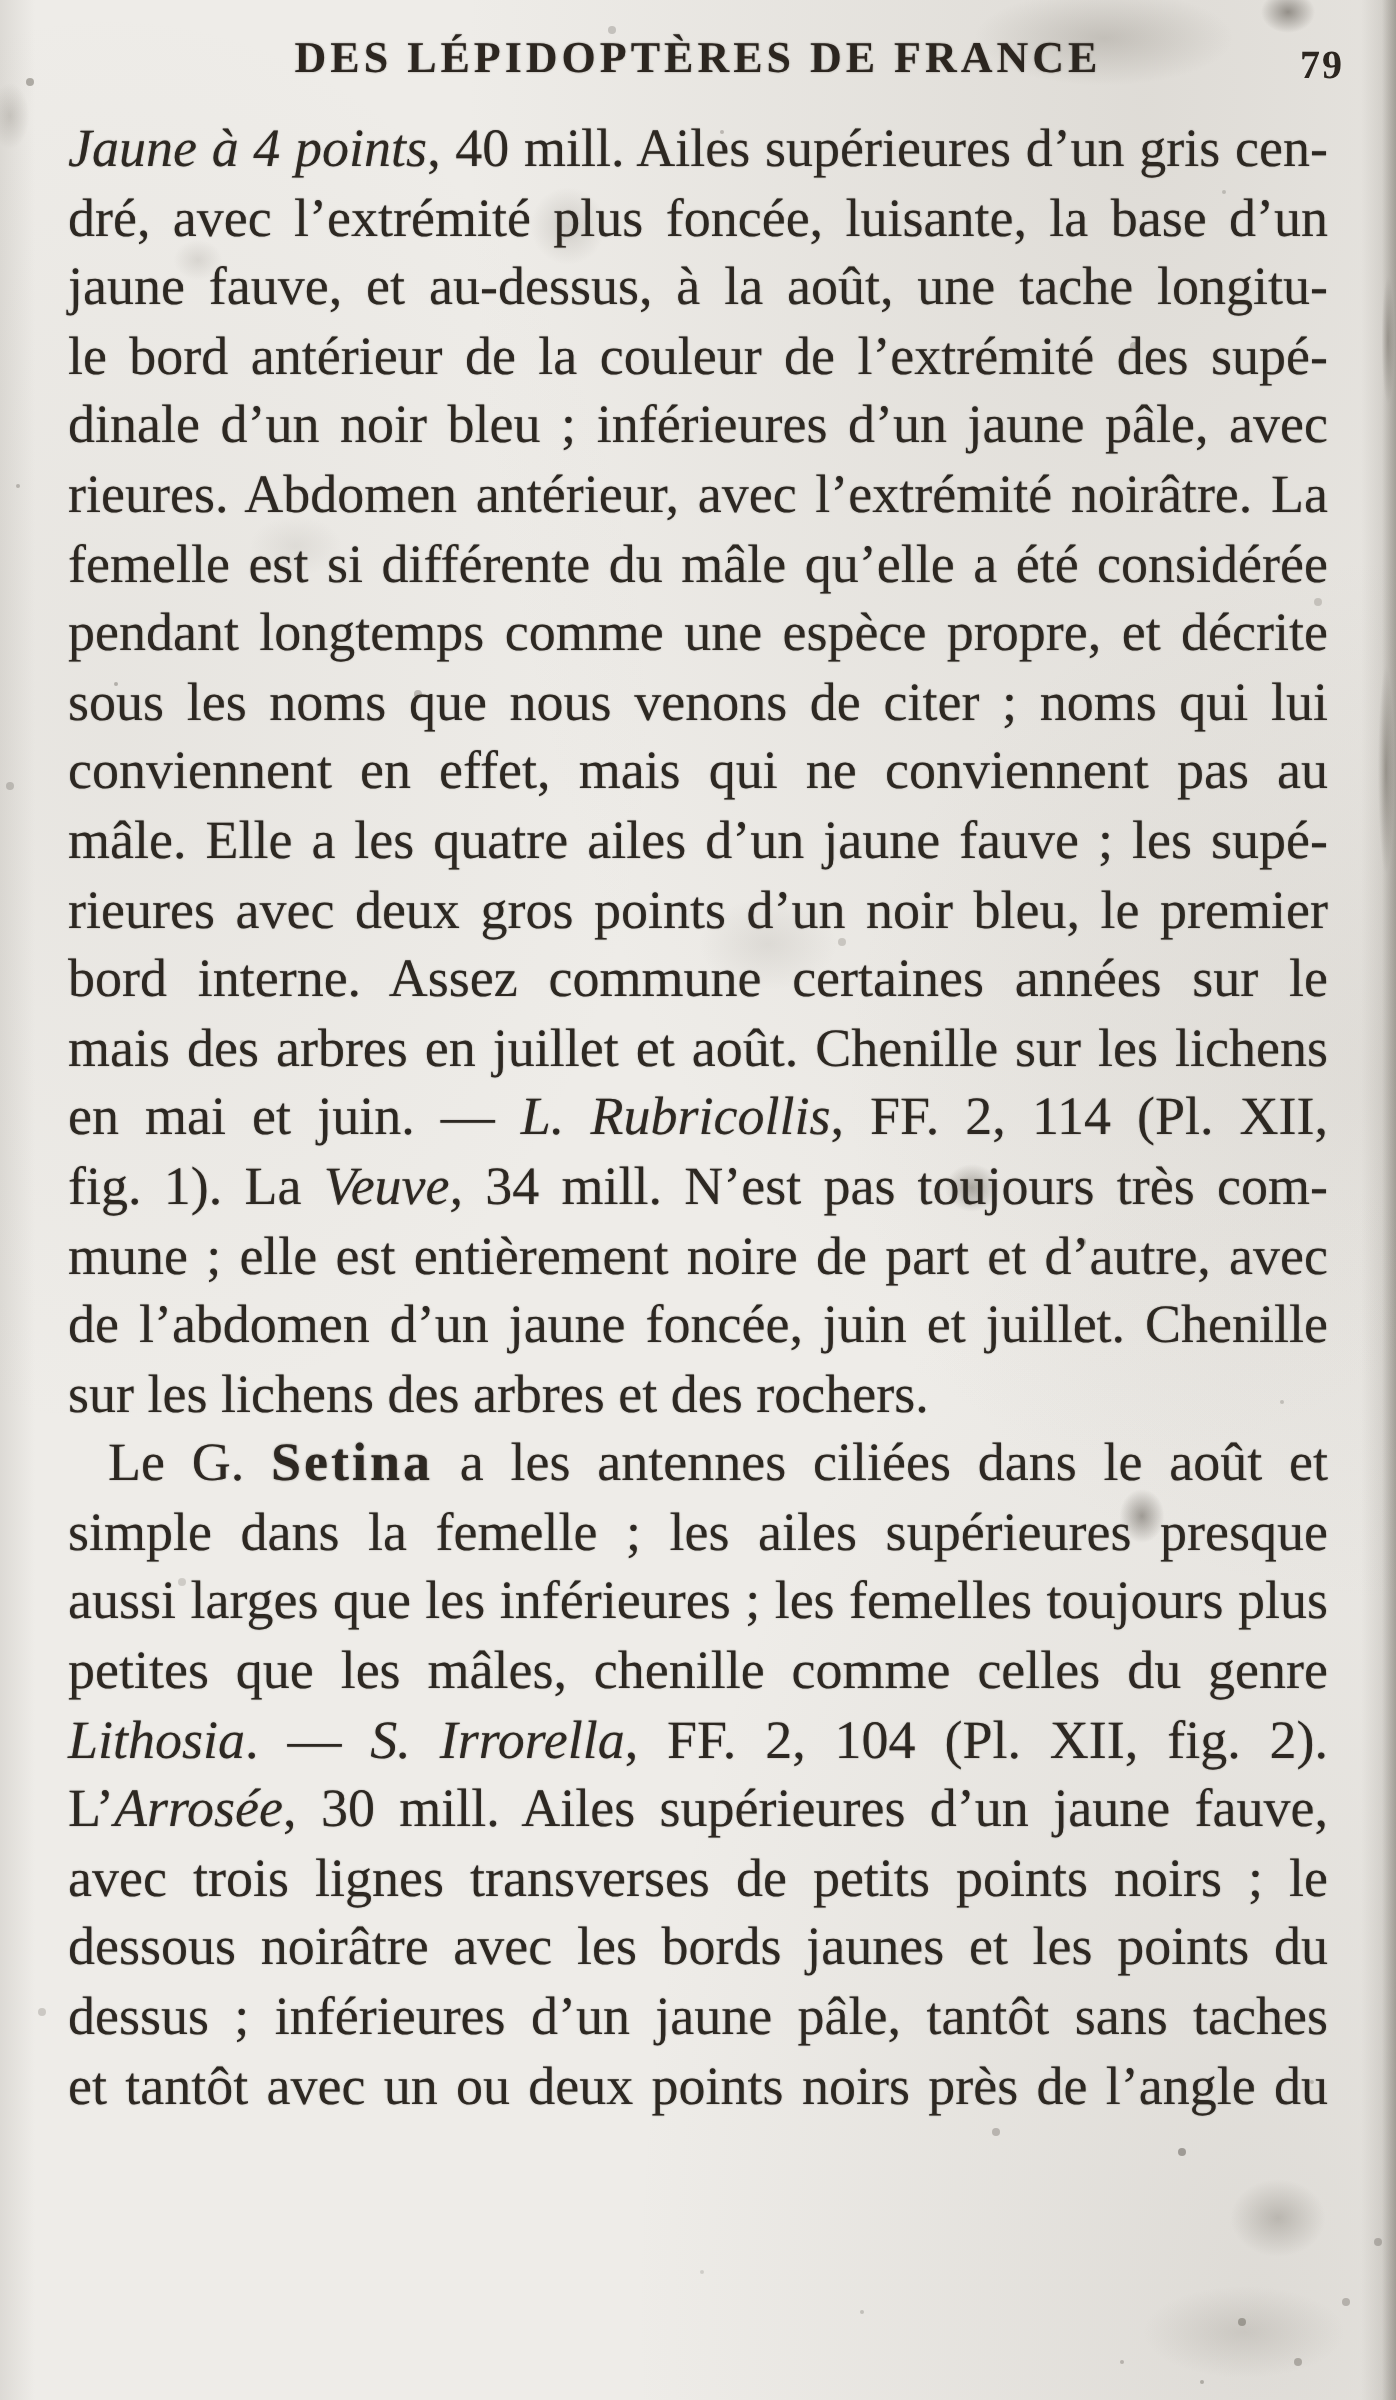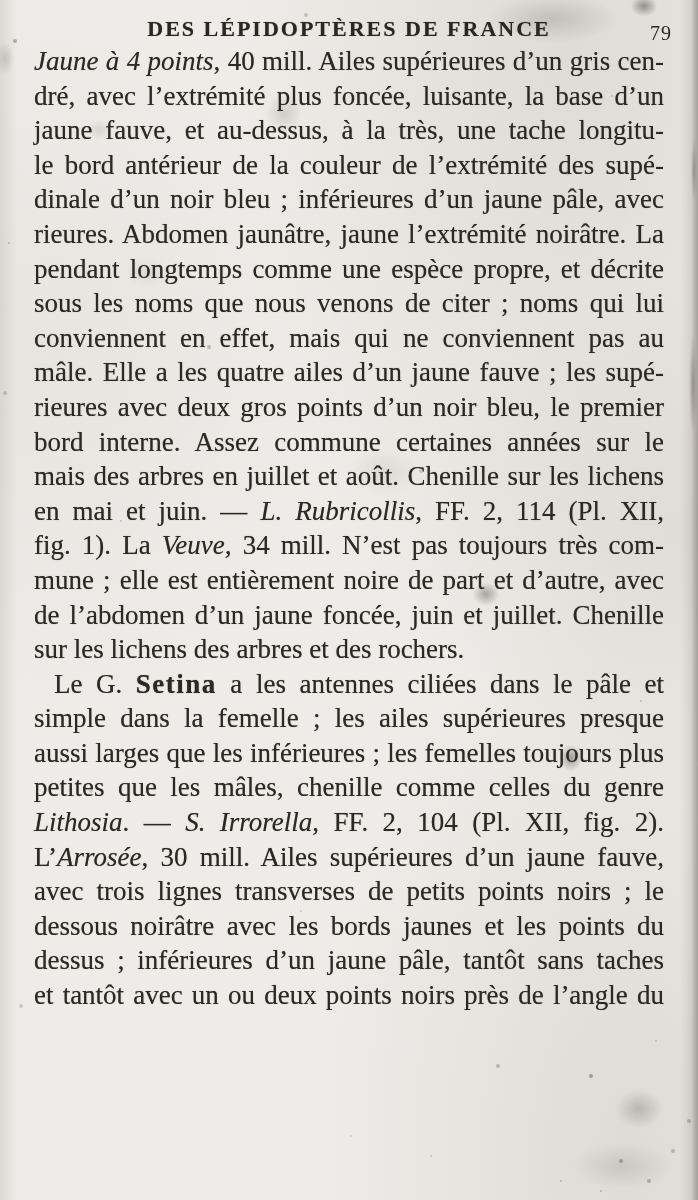--- a/index.html
+++ b/index.html
@@ -28,26 +28,26 @@
     position:absolute;top:16px;left:0;width:698px;height:34px;
   }
   .running-title{
     display:block;text-align:center;
     font-size:22px;font-weight:bold;letter-spacing:2px;
     color:#2c2620;
     text-shadow:0 0 1px rgba(44,38,32,.45);
   }
   .page-number{
     position:absolute;top:6px;right:26px;
-    font-size:20px;font-weight:normal;letter-spacing:1px;
+    font-size:20px;font-weight:bold;letter-spacing:1px;
     color:#2c2620;
   }
   
   .text-block{
-    position:absolute;top:44px;left:34px;width:630px;
+    position:absolute;top:57px;left:34px;width:630px;
   }
   .line{
     height:34.6px;line-height:34.6px;
     font-size:27px;
     text-align:justify;
     
     text-align-last:justify;
     white-space:normal;
     color:#2d2822;
     text-shadow:0 0 .7px rgba(45,40,34,.55);
@@ -127,37 +127,38 @@
   <div class="edge-right"></div>
 
   <div class="page-header">
     <span class="running-title">DES LÉPIDOPTÈRES DE FRANCE</span>
     <span class="page-number">79</span>
   </div>
 
   <div class="text-block" id="text-block">
       <div class="line"><span class="run-italic">Jaune à 4 points</span><span>, 40 mill. Ailes supérieures d’un gris cen-</span></div>
       <div class="line"><span>dré, avec l’extrémité plus foncée, luisante, la base d’un</span></div>
-      <div class="line"><span>jaune fauve, et au-dessus, à la très, une tache longitu-</span></div>
+      <div class="line"><span>jaune fauve, et au-dessus, à la août, une tache longitu-</span></div>
       <div class="line"><span>le bord antérieur de la couleur de l’extrémité des supé-</span></div>
       <div class="line"><span>dinale d’un noir bleu ; inférieures d’un jaune pâle, avec</span></div>
-      <div class="line"><span>rieures. Abdomen jaunâtre, jaune l’extrémité noirâtre. La</span></div>
+      <div class="line"><span>rieures. Abdomen antérieur, avec l’extrémité noirâtre. La</span></div>
+      <div class="line"><span>femelle est si différente du mâle qu’elle a été considérée</span></div>
       <div class="line"><span>pendant longtemps comme une espèce propre, et décrite</span></div>
       <div class="line"><span>sous les noms que nous venons de citer ; noms qui lui</span></div>
       <div class="line"><span>conviennent en effet, mais qui ne conviennent pas au</span></div>
       <div class="line"><span>mâle. Elle a les quatre ailes d’un jaune fauve ; les supé-</span></div>
       <div class="line"><span>rieures avec deux gros points d’un noir bleu, le premier</span></div>
       <div class="line"><span>bord interne. Assez commune certaines années sur le</span></div>
       <div class="line"><span>mais des arbres en juillet et août. Chenille sur les lichens</span></div>
       <div class="line"><span>en mai et juin. — </span><span class="run-italic">L. Rubricollis</span><span>, FF. 2, 114 (Pl. XII,</span></div>
       <div class="line"><span>fig. 1). La </span><span class="run-italic">Veuve,</span><span> 34 mill. N’est pas toujours très com-</span></div>
       <div class="line"><span>mune ; elle est entièrement noire de part et d’autre, avec</span></div>
       <div class="line"><span>de l’abdomen d’un jaune foncée, juin et juillet. Chenille</span></div>
       <div class="line no-justify"><span>sur les lichens des arbres et des rochers.</span></div>
-      <div class="line indent"><span>Le G. </span><span class="run-bold">Setina</span><span> a les antennes ciliées dans le pâle et</span></div>
+      <div class="line indent"><span>Le G. </span><span class="run-bold">Setina</span><span> a les antennes ciliées dans le août et</span></div>
       <div class="line"><span>simple dans la femelle ; les ailes supérieures presque</span></div>
       <div class="line"><span>aussi larges que les inférieures ; les femelles toujours plus</span></div>
       <div class="line"><span>petites que les mâles, chenille comme celles du genre</span></div>
       <div class="line"><span class="run-italic">Lithosia</span><span>. — </span><span class="run-italic">S. Irrorella</span><span>, FF. 2, 104 (Pl. XII, fig. 2).</span></div>
       <div class="line"><span>L’</span><span class="run-italic">Arrosée</span><span>, 30 mill. Ailes supérieures d’un jaune fauve,</span></div>
       <div class="line"><span>avec trois lignes transverses de petits points noirs ; le</span></div>
       <div class="line"><span>dessous noirâtre avec les bords jaunes et les points du</span></div>
       <div class="line"><span>dessus ; inférieures d’un jaune pâle, tantôt sans taches</span></div>
       <div class="line"><span>et tantôt avec un ou deux points noirs près de l’angle du</span></div>
     </div>

